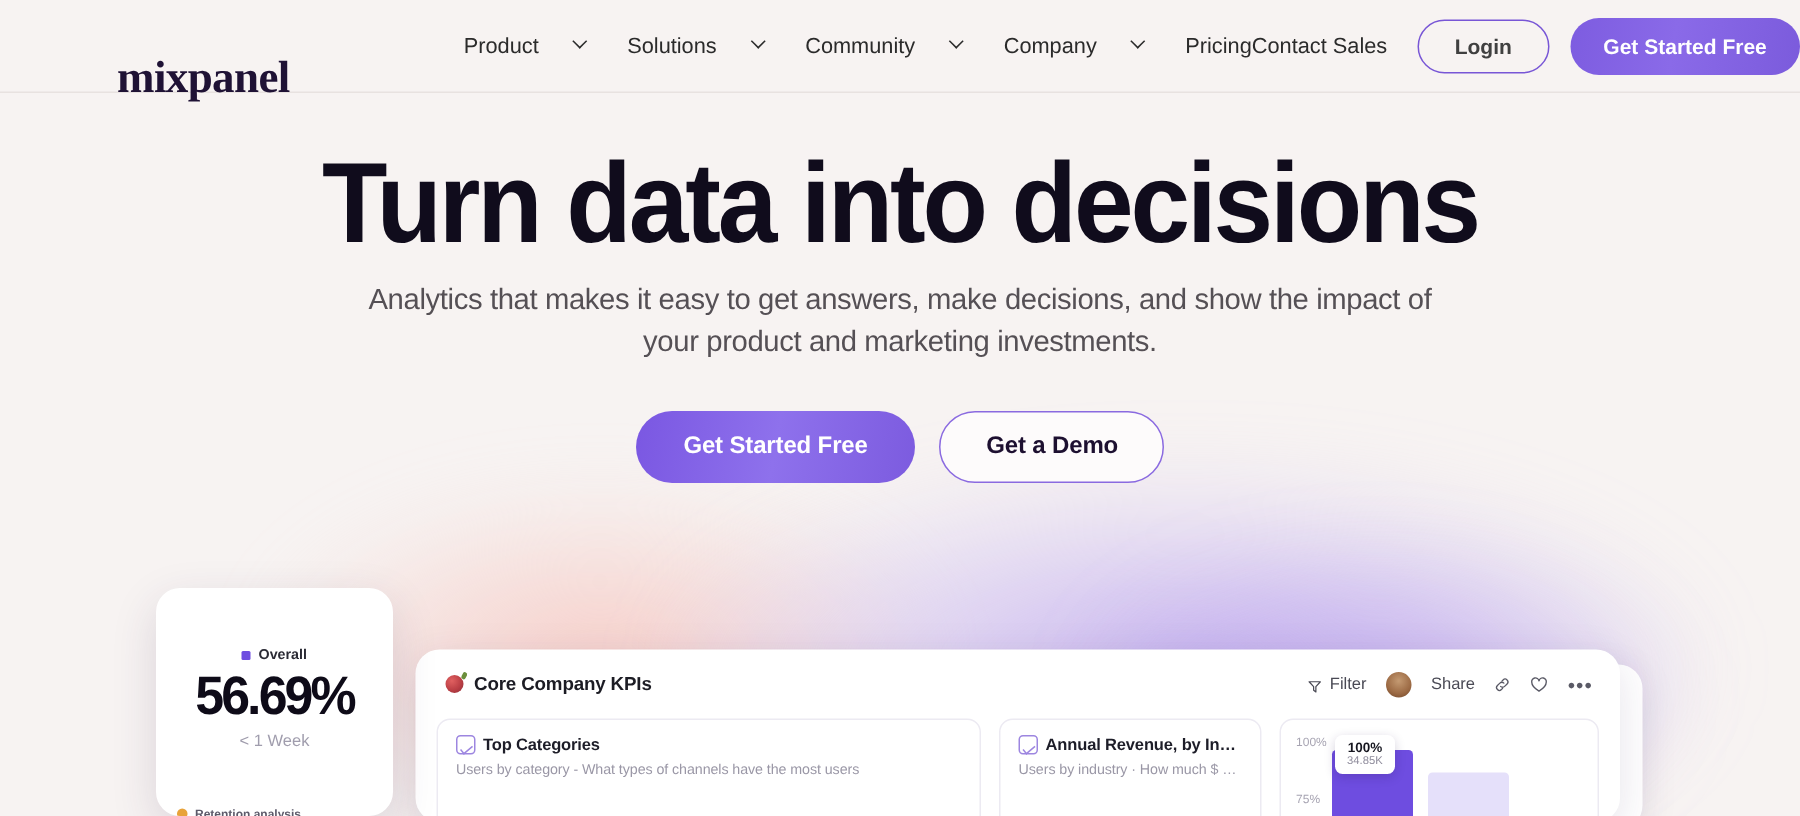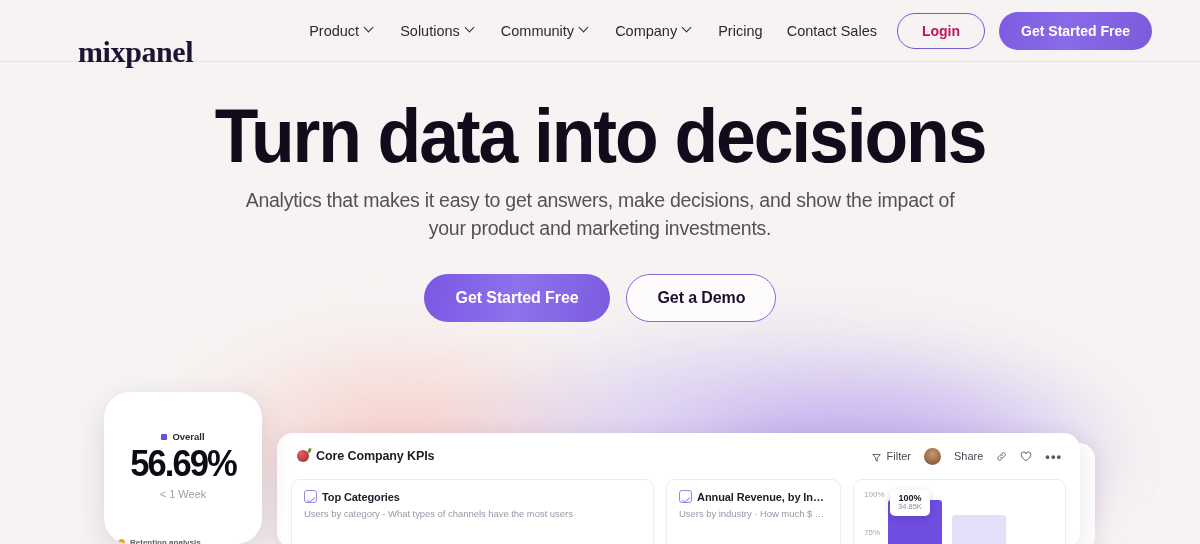--- a/index.html
+++ b/index.html
@@ -45,21 +45,21 @@
   .nav {
     display: flex;
     align-items: center;
     gap: 26px;
     margin-left: 116px;
   }
 
   .nav-item {
     display: flex;
     align-items: center;
-    gap: 6px;
+    gap: 24px;
     font-size: 14.5px;
     color: #2b2b2b;
     cursor: pointer;
     white-space: nowrap;
   }
 
   .chev {
     display: inline-block;
     width: 9px;
     height: 9px;
@@ -88,21 +88,21 @@
     font-size: 14.5px;
     color: #2b2b2b;
     cursor: pointer;
     white-space: nowrap;
     margin-right: 6px;
   }
 
   .btn-login {
     font-size: 14px;
     font-weight: 700;
-    color: #be185d;
+    color: #404040;
     background: transparent;
     border: 1.5px solid #7856d6;
     border-radius: 999px;
     padding: 9px 24px;
     cursor: pointer;
     white-space: nowrap;
     font-family: inherit;
   }
 
   .btn-started-sm {
@@ -424,21 +424,21 @@
   .tt-sub  { font-size: 7.5px; color: #8f8c9c; line-height: 1.15; }
 
   
   .stat-card {
     position: absolute;
     left: 104px;
     top: 392px;
     width: 158px;
     height: 152px;
     background: #ffffff;
-    border-radius: 26px;
+    border-radius: 16px;
     box-shadow: 0 10px 30px rgba(60,40,90,0.15);
     z-index: 30;
     overflow: hidden;
     text-align: center;
   }
 
   .stat-legend {
     margin-top: 39px;
     display: flex;
     align-items: center;

